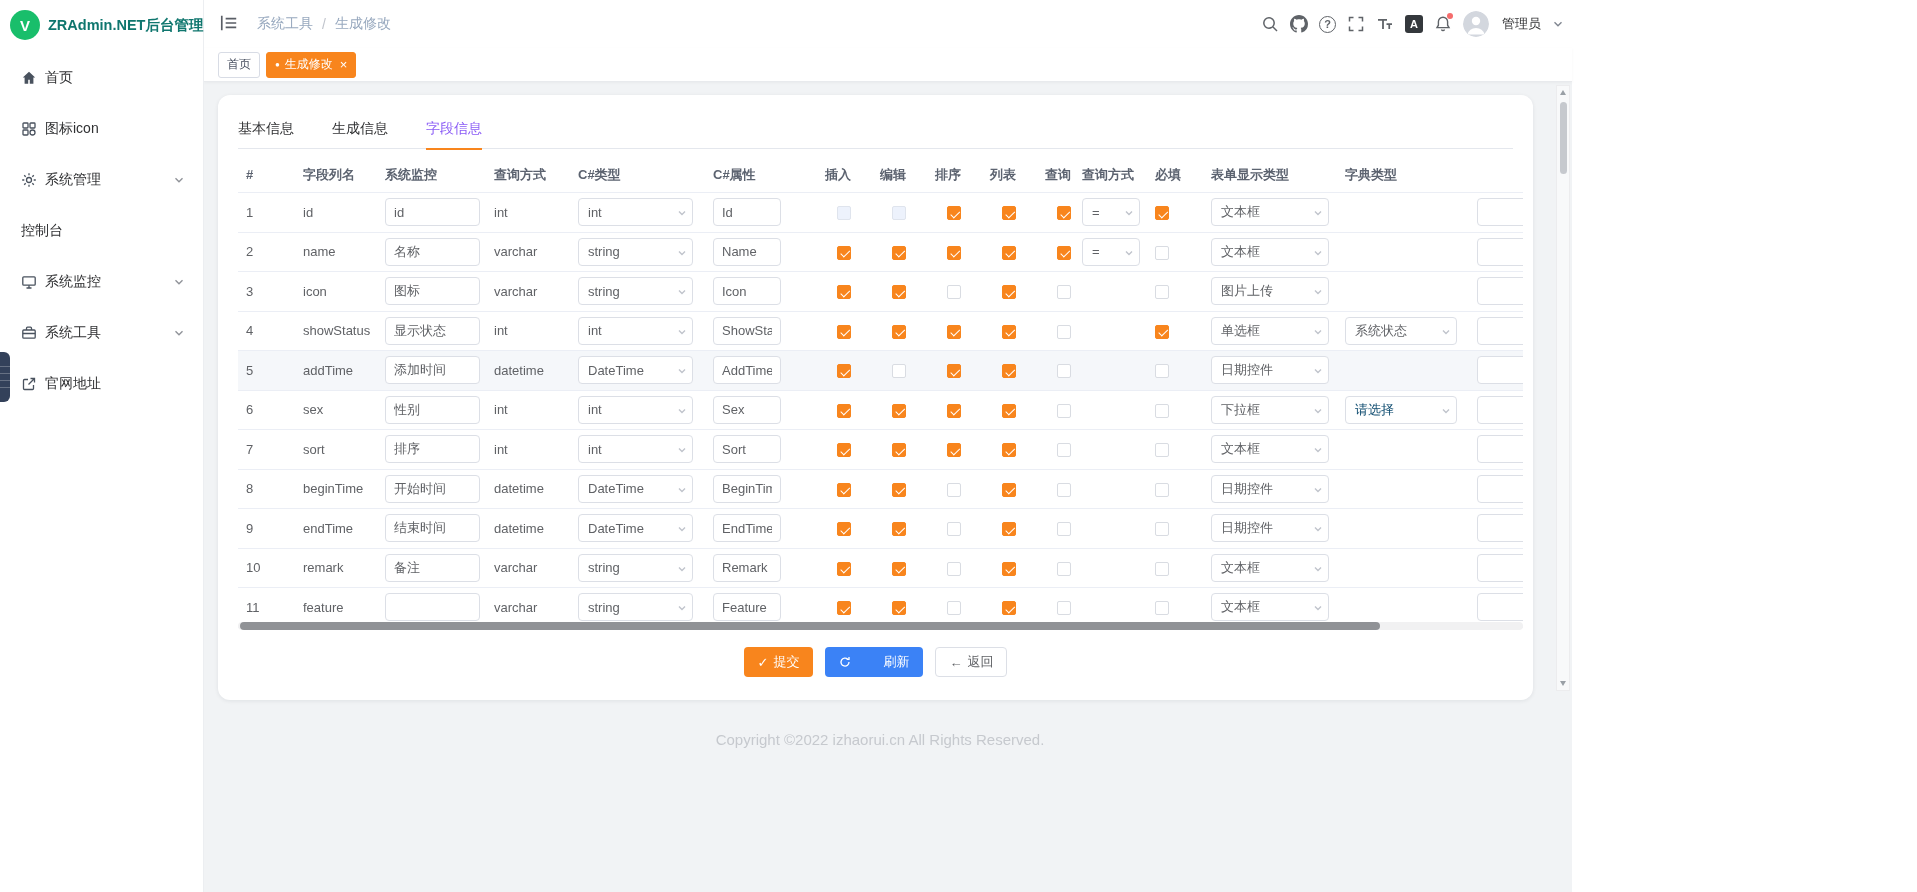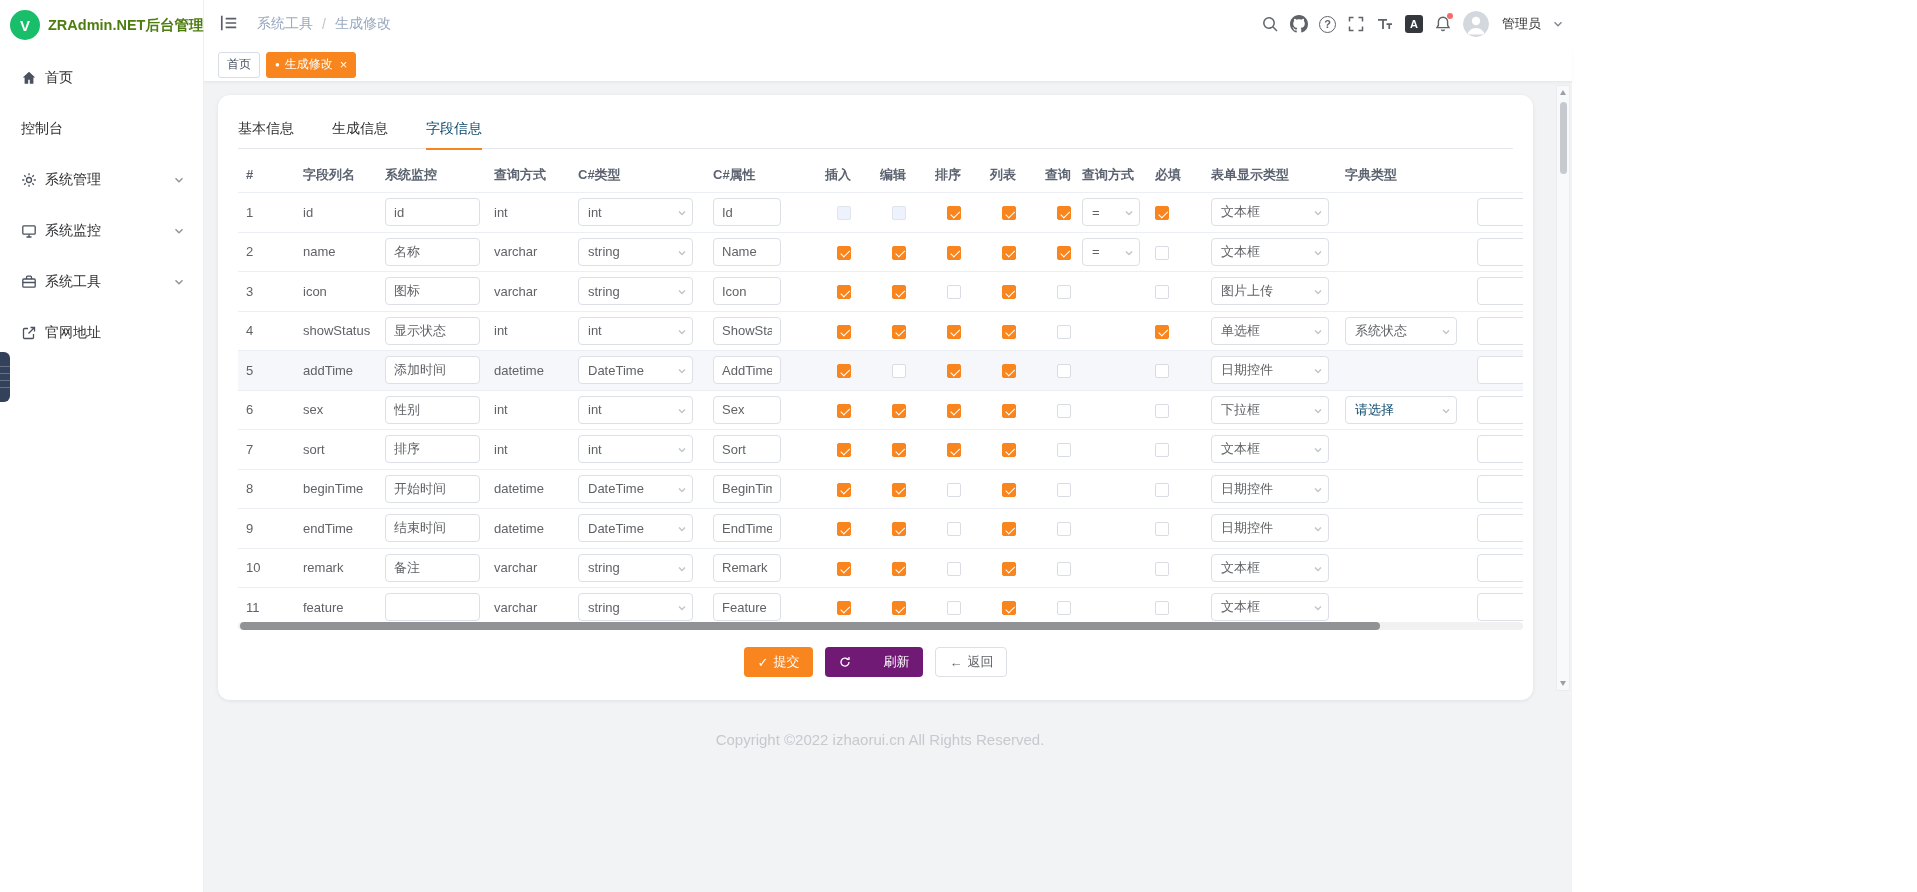--- a/index.html
+++ b/index.html
@@ -7,21 +7,21 @@
               font-family:"Liberation Sans","DejaVu Sans",sans-serif; }
   .stage { position:relative; width:1917px; height:892px; background:#fff; }
   .app { position:absolute; left:0; top:0; width:1572px; height:892px; background:#fff; border-right:1px solid #ececec; }
 
   
   .sidebar { position:absolute; left:0; top:0; width:204px; height:892px; background:#fff;
              border-right:1px solid #eceef1; z-index:4; }
   .logo-row { height:50px; display:flex; align-items:center; gap:8px; padding:0 10px; }
   .logo-circle { width:30px; height:30px; border-radius:50%; background:#19be6b; color:#fff;
                  font-weight:bold; font-size:15px; display:flex; align-items:center; justify-content:center; flex:0 0 auto; }
-  .logo-title { font-size:14.5px; font-weight:bold; color:#4d7c0f; white-space:nowrap; }
+  .logo-title { font-size:14.5px; font-weight:bold; color:#0f766e; white-space:nowrap; }
   .menu { padding-top:2px; }
   .menu-item { height:51px; display:flex; align-items:center; padding-left:21px; padding-right:18px;
                font-size:14px; color:#303133; cursor:pointer; position:relative; }
   .menu-item .micon { width:16px; height:16px; margin-right:8px; color:#49525e; display:inline-flex; flex:0 0 auto; }
   .menu-item .chev-side { position:absolute; right:18px; color:#909399; display:inline-flex; }
   .drawer-handle { position:absolute; left:0; top:352px; width:10px; height:50px; background:#33415a;
                    border-radius:0 6px 6px 0; z-index:9; cursor:pointer;
                    background-image:repeating-linear-gradient(180deg, rgba(255,255,255,.25) 0 1px, transparent 1px 7px);
                    background-position:0 14px; background-size:100% 24px; background-repeat:no-repeat; }
 
@@ -53,21 +53,21 @@
   .tag .tdot { font-size:8px; line-height:1; }
   .tag .tclose { font-size:13px; line-height:1; margin-left:2px; }
 
   
   .main-bg { position:absolute; left:204px; top:82px; width:1368px; height:810px; background:#f1f3f5; }
   .card { position:absolute; left:218px; top:95px; width:1315px; height:605px; background:#fff;
           border-radius:12px; box-shadow:0 1px 4px rgba(0,21,41,.08); }
   .ptabs { position:absolute; left:20px; top:14px; right:20px; height:40px; border-bottom:1px solid #e4e7ed; display:flex; }
   .ptab { margin-right:38px; font-size:14px; color:#303133; display:flex; align-items:center; height:40px;
           position:relative; cursor:pointer; }
-  .ptab.active { color:#0c4a6e; font-weight:500; }
+  .ptab.active { color:#8b5cf6; font-weight:500; }
   .ptab.active::after { content:""; position:absolute; left:0; right:0; bottom:-1px; height:2px; background:#f8851d; }
 
   
   .table-wrap { position:absolute; left:20px; top:62px; width:1285px; height:473px; overflow:hidden; }
   .thead, .trow { display:flex; align-items:center; width:1330px; border-bottom:1px solid #ebeef5; }
   .thead { height:36px; font-size:13px; font-weight:600; color:#5c6370; }
   .trow { height:39.5px; font-size:13px; color:#606266; }
   .trow.hl { background:#f5f7fa; }
   .cell, .hcell { flex:0 0 auto; white-space:nowrap; overflow:visible; }
   .c-num     { width:65px;  padding-left:8px; }
@@ -109,21 +109,21 @@
   .vthumb { position:absolute; left:2.5px; top:16px; width:7px; height:72px; background:#c6c9ce; border-radius:4px; cursor:pointer; }
   .varrow { position:absolute; left:3px; width:0; height:0; border-left:3.5px solid transparent; border-right:3.5px solid transparent; cursor:pointer; }
   .varrow.up { top:4px; border-bottom:5px solid #9aa0a6; }
   .varrow.down { bottom:4px; border-top:5px solid #9aa0a6; }
 
   
   .btnrow { position:absolute; left:0; top:552px; width:100%; display:flex; justify-content:center; gap:12px; }
   .btn { height:30px; padding:0 13px; border-radius:4px; font-size:13px; display:inline-flex; align-items:center;
          gap:5px; border:1px solid transparent; cursor:pointer; font-family:inherit; }
   .btn-submit { background:#f8851d; color:#fff; }
-  .btn-refresh { background:#701a75; color:#fff;gap:32px; }
+  .btn-refresh { background:#3b82f6; color:#fff;gap:32px; }
   .btn-back { background:#fff; border-color:#dcdfe6; color:#606266; }
   .footer { position:absolute; left:204px; top:731px; width:1352px; text-align:center; font-size:15px; color:#c6c9ce; }
 </style>
 </head>
 <body>
 
 <div class="stage">
   <div class="app">
 
     <div class="main-bg"></div>
@@ -136,35 +136,46 @@
       <div class="menu">
         <div class="menu-item">
           <span class="micon">
             <svg viewBox="0 0 16 16" width="16" height="16" fill="currentColor">
                 <path d="M8 1.8L1.8 7.6h1.8v6.2h3.6v-4h1.6v4h3.6V7.6h1.8z"></path>
               </svg>
           </span>
           <span>首页</span>
         </div>
         <div class="menu-item">
-          <span>控制台</span>
+          <span class="micon">
+            <svg viewBox="0 0 16 16" width="16" height="16" fill="none" stroke="currentColor" stroke-width="1.3">
+                <rect x="2" y="2" width="5" height="5" rx="0.8"></rect>
+                <rect x="9" y="2" width="5" height="5" rx="0.8"></rect>
+                <rect x="2" y="9" width="5" height="5" rx="0.8"></rect>
+                <rect x="9" y="9" width="5" height="5" rx="2.5"></rect>
+              </svg>
+          </span>
+          <span>图标icon</span>
         </div>
         <div class="menu-item">
           <span class="micon">
             <svg viewBox="0 0 16 16" width="16" height="16" fill="none" stroke="currentColor" stroke-width="1.3">
                 <circle cx="8" cy="8" r="2.5"></circle>
                 <path d="M8 1.2v2.1M8 12.7v2.1M1.2 8h2.1M12.7 8h2.1M3.2 3.2l1.5 1.5M11.3 11.3l1.5 1.5M12.8 3.2l-1.5 1.5M4.7 11.3l-1.5 1.5"></path>
               </svg>
           </span>
           <span>系统管理</span>
           <span class="chev-side">
             <svg viewBox="0 0 12 12" width="12" height="12" fill="none" stroke="currentColor" stroke-width="1.4">
                 <path d="M2.5 4.2L6 7.7l3.5-3.5"></path>
               </svg>
           </span>
+        </div>
+        <div class="menu-item">
+          <span>控制台</span>
         </div>
         <div class="menu-item">
           <span class="micon">
             <svg viewBox="0 0 16 16" width="16" height="16" fill="none" stroke="currentColor" stroke-width="1.3">
                 <rect x="1.8" y="2.8" width="12.4" height="8.4" rx="1"></rect>
                 <path d="M5.5 14h5M8 11.2V14"></path>
               </svg>
           </span>
           <span>系统监控</span>
           <span class="chev-side">

